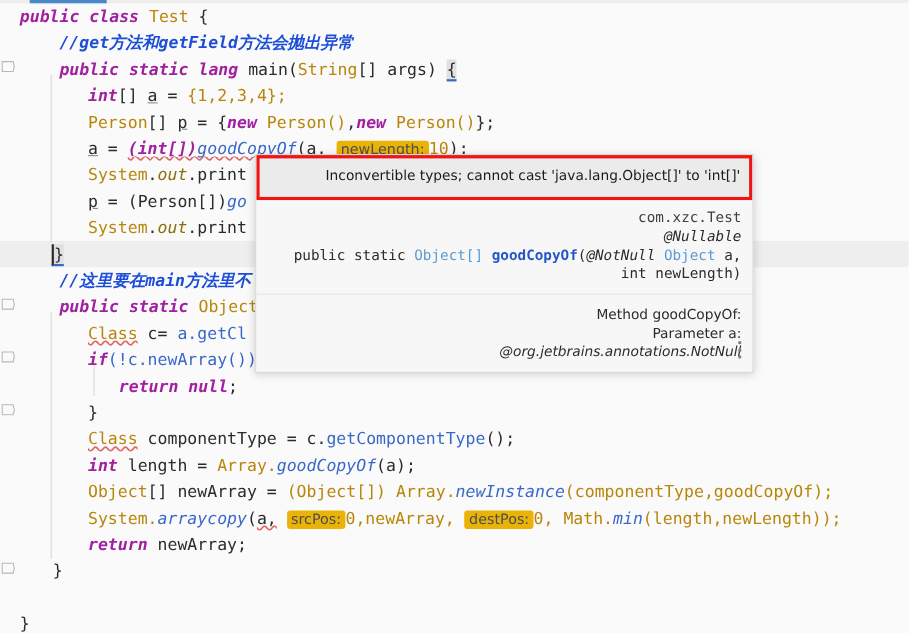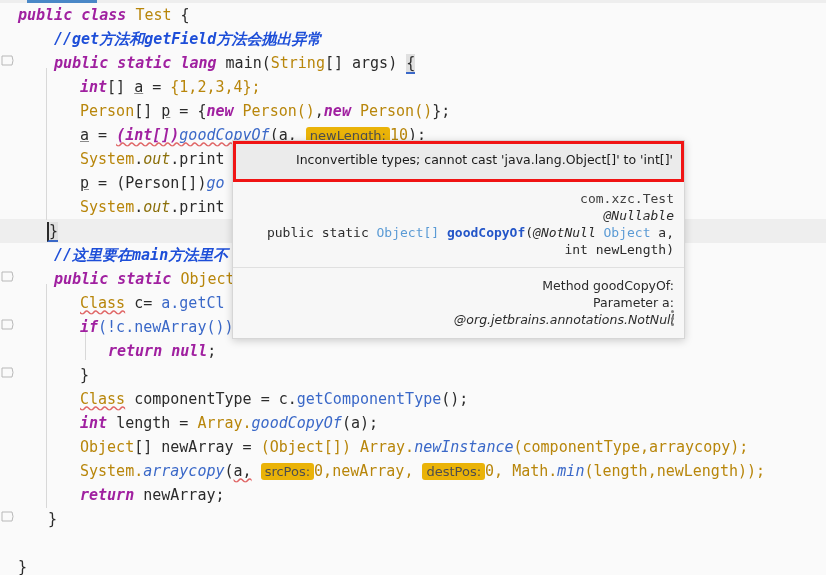--- a/index.html
+++ b/index.html
@@ -174,21 +174,21 @@
     <div class="ln" style="top:312px"><span style="display:inline-block;width:80px"></span><span class="kw">if</span><span class="mthb">(!c.newArray())</span></div>
 
     <div class="ln" style="top:336px"><span style="display:inline-block;width:108px"></span><span class="kw">return</span> <span class="kw">null</span><span class="punc">;</span></div>
 
     <div class="ln" style="top:360px"><span style="display:inline-block;width:80px"></span><span class="punc">}</span></div>
 
     <div class="ln" style="top:384px"><span style="display:inline-block;width:80px"></span><span class="cls wavy">Class</span> <span class="plain">componentType</span> <span class="punc">=</span> <span class="plain">c.</span><span class="mthb">getComponentType</span><span class="punc">();</span></div>
 
     <div class="ln" style="top:408px"><span style="display:inline-block;width:80px"></span><span class="kw">int</span> <span class="plain">length</span> <span class="punc">=</span> <span class="cls">Array.</span><span class="mth">goodCopyOf</span><span class="punc">(a);</span></div>
 
-    <div class="ln" style="top:432px"><span style="display:inline-block;width:80px"></span><span class="cls">Object</span><span class="punc">[]</span> <span class="plain">newArray</span> <span class="punc">=</span> <span class="cls">(Object[])</span> <span class="cls">Array.</span><span class="mth">newInstance</span><span class="cls">(componentType,arraycopy);</span></div>
+    <div class="ln" style="top:432px"><span style="display:inline-block;width:80px"></span><span class="cls">Object</span><span class="punc">[]</span> <span class="plain">newArray</span> <span class="punc">=</span> <span class="cls">(Object[])</span> <span class="cls">Array.</span><span class="mth">newInstance</span><span class="cls">(componentType,goodCopyOf);</span></div>
 
     <div class="ln" style="top:456px"><span style="display:inline-block;width:80px"></span><span class="cls">System.</span><span class="mth">arraycopy</span><span class="punc">(</span><span class="plain wavy">a,</span> <span class="hint">srcPos:</span><span class="cls">0,newArray,</span> <span class="hint">destPos:</span><span class="cls">0,</span> <span class="cls">Math.</span><span class="mth">min</span><span class="cls">(length,newLength));</span></div>
 
     <div class="ln" style="top:480px"><span style="display:inline-block;width:80px"></span><span class="kw">return</span> <span class="plain">newArray</span><span class="punc">;</span></div>
 
     <div class="ln" style="top:504px"><span style="display:inline-block;width:48px"></span><span class="punc">}</span></div>
 
     <div class="ln" style="top:552px"><span style="display:inline-block;width:18px"></span><span class="punc">}</span></div>
   </div>
 

